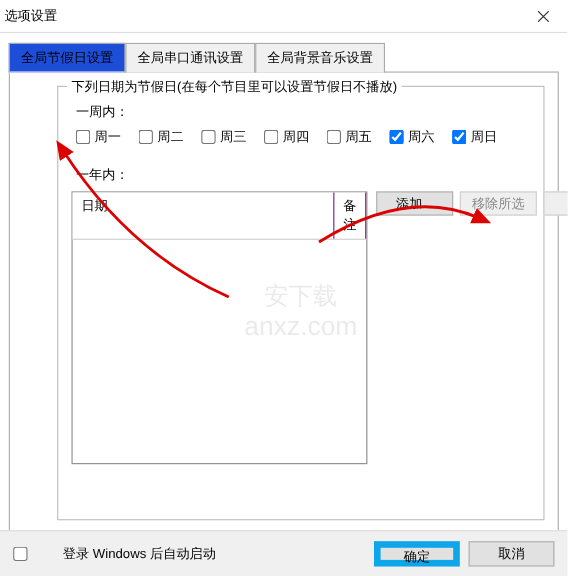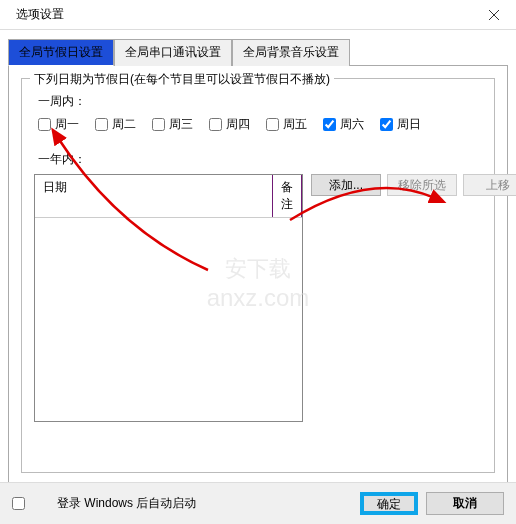--- a/index.html
+++ b/index.html
@@ -1,45 +1,45 @@
 <!DOCTYPE html>
 <html><head>
 <meta charset="utf-8">
 <style>
 * { box-sizing: border-box; margin: 0; padding: 0; font-family: "Microsoft YaHei", "SimSun", sans-serif; font-size: 12px; }
 body { background: #fff; width: 516px; height: 524px; position: relative; }
-.titlebar { height: 30px; display: flex; align-items: center; justify-content: space-between; border-bottom: 1px solid #ddd; padding-left: 16px; }
+.titlebar { height: 30px; display: flex; align-items: center; justify-content: space-between; border-bottom: 1px solid #ddd; padding-left: 4px; }
 .close-btn { width: 45px; height: 30px; display: flex; align-items: center; justify-content: center; cursor: pointer; }
 .content { padding: 8px 8px 0 8px; }
 .tabs { display: flex; border-bottom: 1px solid #aaa; position: relative; }
 .tab { padding: 4px 10px; border: 1px solid #aaa; border-bottom: none; background: #f0f0f0; margin-right: 0; position: relative; top: 1px; cursor: pointer; }
 .tab.active { background: #1d4ed8; border-bottom: 1px solid #fff; }
 .tabpanel { border: 1px solid #aaa; border-top: none; padding: 12px; height: 420px; }
-.groupbox { border: 1px solid #bbb; padding: 10px 12px 12px 12px; height: 100%; position: relative; }
+.groupbox { border: 1px solid #bbb; padding: 10px 12px 12px 12px; height: 100%; position: relative; margin-left: 31px; }
 .groupbox-title { position: absolute; top: -8px; left: 8px; background: #fff; padding: 0 4px; }
 .weeklabel { margin: 4px 0 6px 4px; }
 .week-row { display: flex; gap: 16px; margin-left: 4px; margin-bottom: 18px; }
 .chk { display: flex; align-items: center; gap: 4px; }
 .chk input { width: 13px; height: 13px; }
 .yearlabel { margin: 0 0 6px 4px; }
 .tablewrap { display: flex; gap: 8px; }
 .listview { border: 1px solid #888; width: 370px; height: 248px; background:#fff; }
 .lv-head { display: flex; border-bottom: 1px solid #ccc; background: #fff; }
 .lv-col { padding: 4px 8px; border-right: 1px solid #701a75; }
 .lv-col.c1 { width: 238px; }
 .lv-col.c2 { flex: 1; }
 .lv-body { height: 220px; }
 .btns { display: flex; flex-direction: row; gap: 6px; }
 .btn { width: 70px; height: 22px; border: 1px solid #adadad; background: #e1e1e1; cursor: pointer; }
 .btn:disabled { color: #888; background: #efefef; border: 1px solid #ccc; cursor: default; }
 .bottom { position: absolute; bottom: 0; left: 0; right: 0; height: 42px; border-top: 1px solid #ddd; display: flex; align-items: center; padding: 0 12px; justify-content: space-between; background:#f0f0f0; }
 .bottom .chk { margin-left: 0; gap: 32px; }
 .bottom-btns { display: flex; gap: 8px; }
-.ok-btn { width: 58px; height: 23px; border: 4px solid #0ea5e9; background: #e1e1e1; cursor: pointer; }
-.cancel-btn { width: 78px; height: 23px; border: 1px solid #adadad; background: #e1e1e1; cursor: pointer; font-weight: bold; }
+.ok-btn { width: 78px; height: 23px; border: 6px solid #0ea5e9; background: #e1e1e1; cursor: pointer; }
+.cancel-btn { width: 78px; height: 23px; border: 1px solid #adadad; background: #e1e1e1; cursor: pointer; }
 .watermark { position:absolute; left:50%; top:52%; transform:translate(-50%,-50%); color:#ddd; font-size:28px; text-align:center; pointer-events:none; opacity:0.6; font-family: Arial,sans-serif; }
 .arrow { position:absolute; pointer-events:none; }
 </style>
 </head>
 <body>
 
 <div class="titlebar">
   <span>选项设置</span>
   <div class="close-btn">
     <svg width="10" height="10" viewBox="0 0 10 10">

